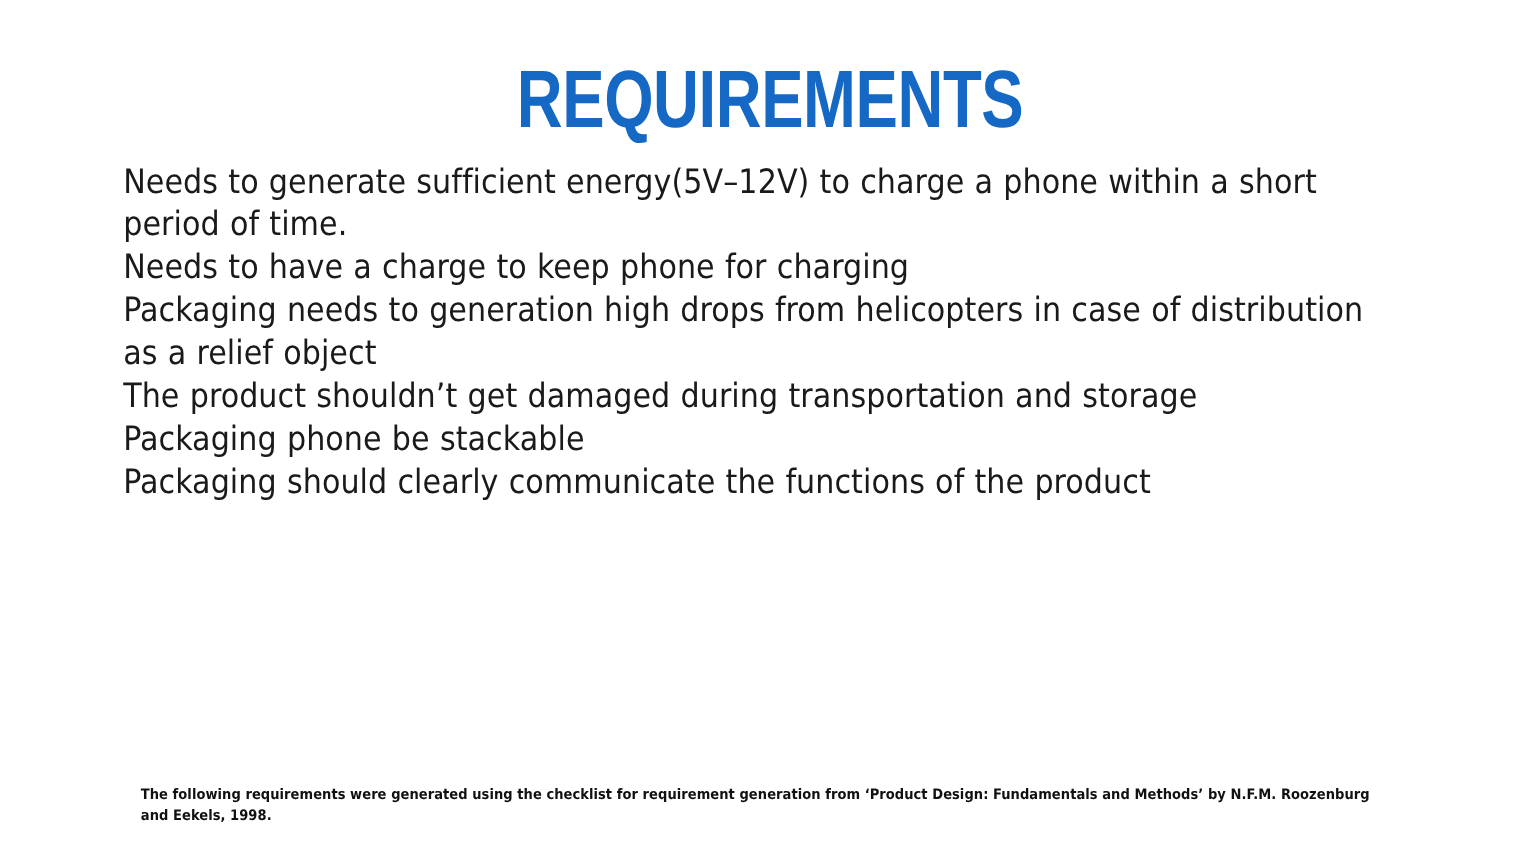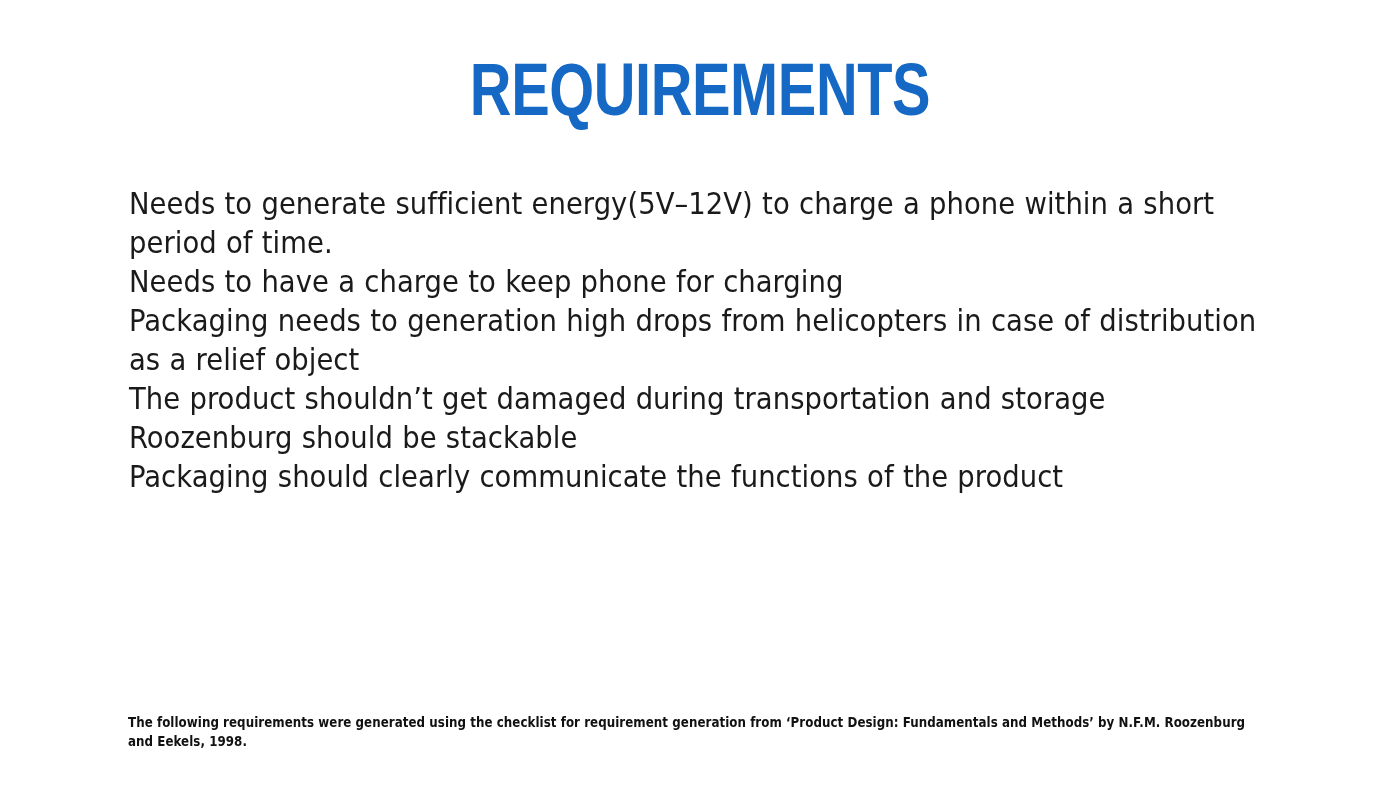--- a/index.html
+++ b/index.html
@@ -38,24 +38,23 @@
     color: #1568C4;
     transform: scaleX(0.78);
     transform-origin: 50% 50%;
     white-space: nowrap;
     user-select: none;
   }
 
   
   .body-block {
     position: absolute;
-    left: 129px;
+    left: 112px;
     top: 146px;
     width: 1160px;
-    margin-top: 38px;
   }
 
   .req-line {
     font-family: "DejaVu Sans Condensed", "Liberation Sans", sans-serif;
     font-size: 30.5px;
     line-height: 39px;
     color: #1a1a1a;
     font-weight: 400;
     letter-spacing: 0.05px;
     text-align: left;
@@ -82,19 +81,19 @@
 
 <div class="slide">
 
   <div class="slide-title">REQUIREMENTS</div>
 
   <div class="body-block">
     <div class="req-line">Needs to generate sufficient energy(5V–12V) to charge a phone within a short period of time.</div>
     <div class="req-line">Needs to have a charge to keep phone for charging</div>
     <div class="req-line">Packaging needs to generation high drops from helicopters in case of distribution as a relief object</div>
     <div class="req-line">The product shouldn’t get damaged during transportation and storage</div>
-    <div class="req-line">Roozenburg should be stackable</div>
+    <div class="req-line">Packaging phone be stackable</div>
     <div class="req-line">Packaging should clearly communicate the functions of the product</div>
   </div>
 
   <div class="footnote">The following requirements were generated using the checklist for requirement generation from ‘Product Design: Fundamentals and Methods’ by N.F.M. Roozenburg and Eekels, 1998.</div>
 
 </div>
 
 </body></html>

